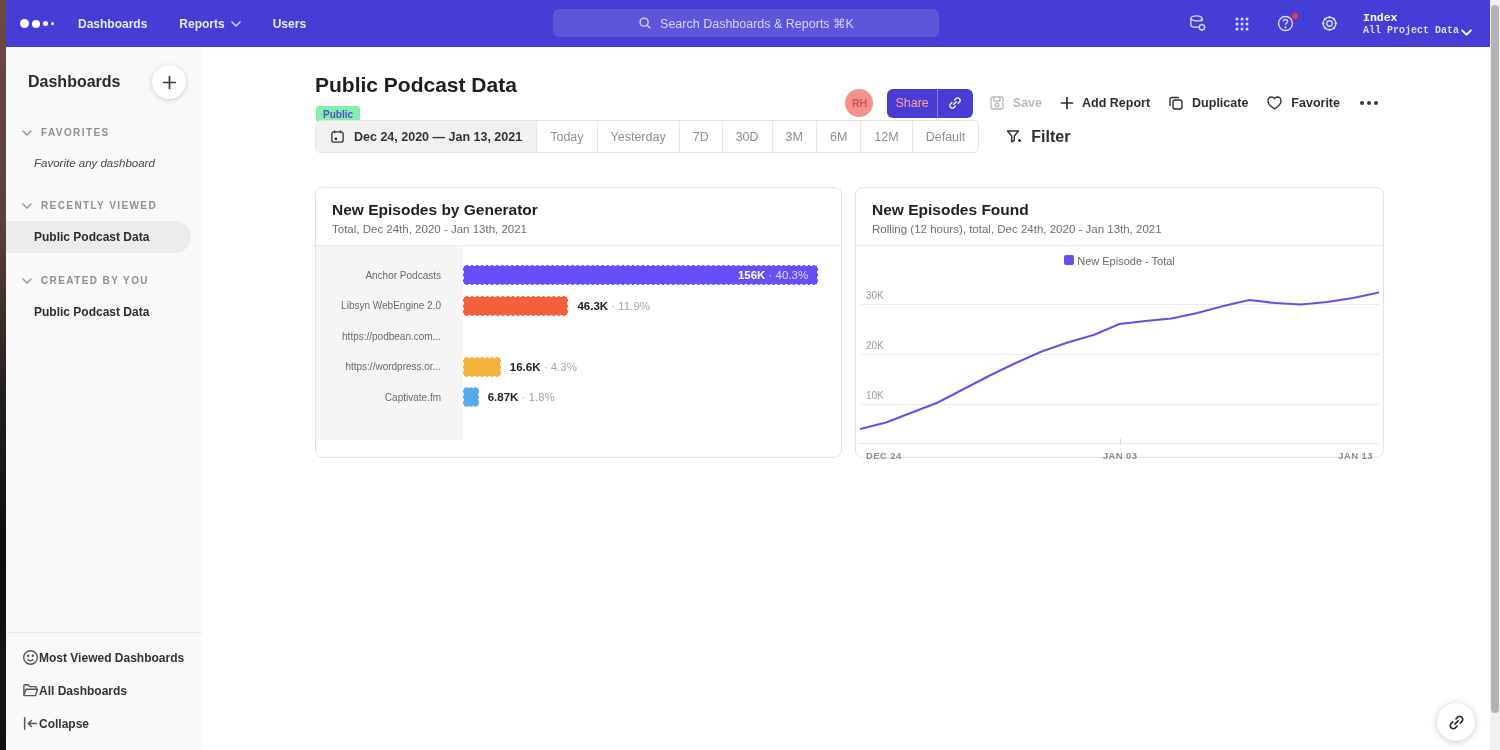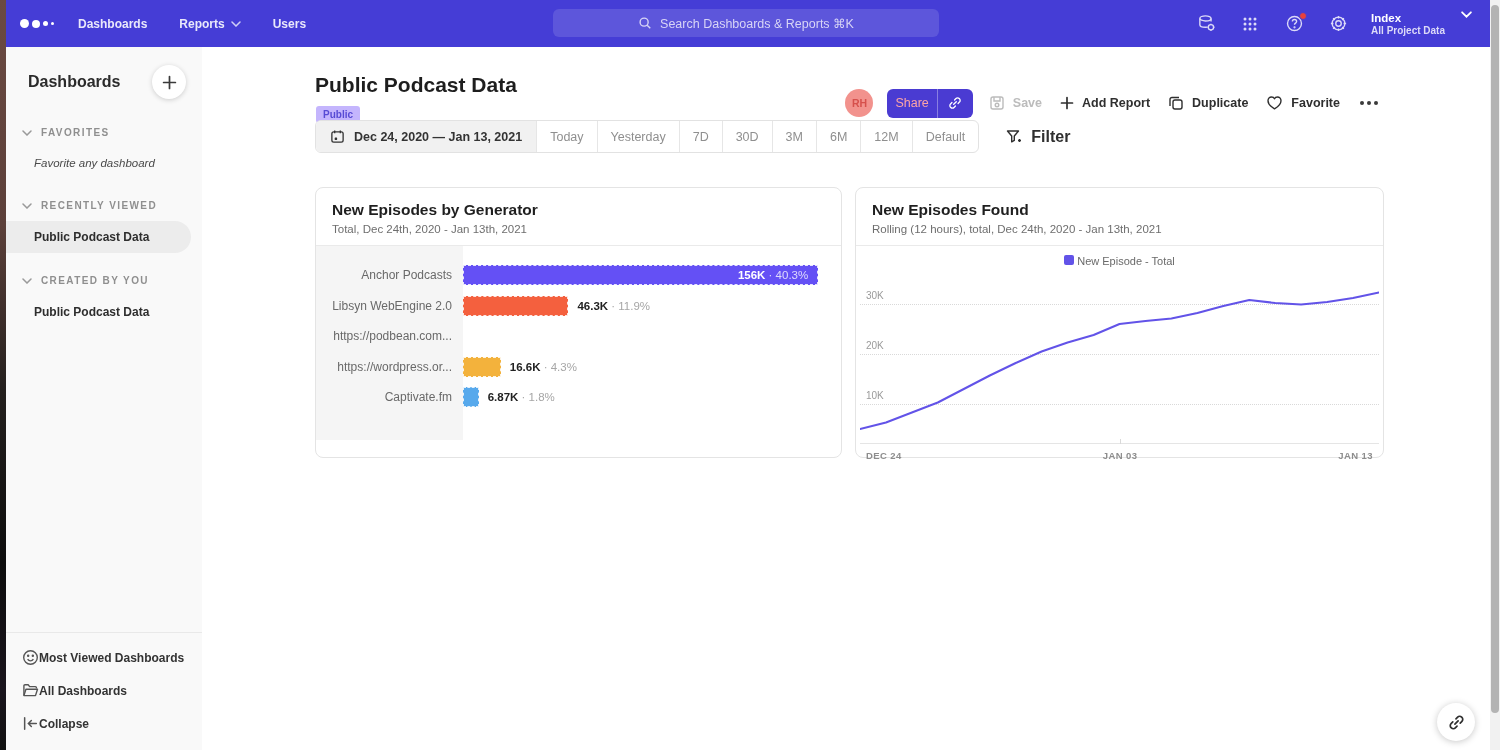--- a/index.html
+++ b/index.html
@@ -22,21 +22,21 @@
     padding:6px 12px; border-radius:5px; cursor:pointer; }
   .nav-item svg { opacity:.85; }
   .nav-search { position:absolute; left:547px; width:386px; height:28px; top:9px;
     background:rgba(255,255,255,.13); border-radius:6px; display:flex; align-items:center; justify-content:center;
     gap:8px; color:#d8d5f6; font-size:12.5px; cursor:text; }
   .nav-right { position:absolute; right:10px; top:0; height:47px; display:flex; align-items:center; gap:10px; }
   .nav-icon { width:34px; height:34px; display:flex; align-items:center; justify-content:center;
     color:#dcdaf8; position:relative; cursor:pointer; }
   .nav-icon .dot-badge { position:absolute; top:5px; right:4px; width:8px; height:8px; border-radius:50%;
     background:#e8413c; border:1.5px solid #453dd6; }
-  .project { display:flex; align-items:flex-start; gap:16px; color:#fff; cursor:pointer; margin-left:6px; margin-right:8px; }
+  .project { display:flex; align-items:flex-end; gap:2px; color:#fff; cursor:pointer; margin-left:6px; margin-right:8px;font-family:Liberation Mono, monospace; }
   .project .p-name { font-size:11.5px; font-weight:700; line-height:1.25; }
   .project .p-sub { font-size:10px; font-weight:700; color:#dcdaf8; }
 
   
   .sidebar { position:absolute; left:6px; top:47px; width:196px; bottom:0; background:#f9f9f9; z-index:40; }
   .sb-head { display:flex; align-items:center; justify-content:space-between; padding:18px 16px 6px 22px; }
   .sb-title { font-size:16px; font-weight:700; color:#2b2b2b; }
   .sb-plus { width:34px; height:34px; border-radius:50%; background:#fff; border:none; cursor:pointer;
     box-shadow:0 1px 5px rgba(0,0,0,.18); display:flex; align-items:center; justify-content:center; color:#3a3a3a; }
   .sb-section { margin-top:18px; }
@@ -47,21 +47,21 @@
   .sb-item.active { background:#ececec; }
   .sb-item.empty { font-weight:400; font-style:italic; font-size:11.5px; color:#4a4a4a; cursor:default; }
   .sb-footer { position:absolute; left:0; right:0; bottom:0; padding:8px 0 10px; border-top:1px solid #e9e9e9; background:#f9f9f9; }
   .sb-foot-item { display:flex; align-items:center; padding:8px 16px; font-size:12px; font-weight:700;
     color:#333; cursor:pointer; }
   .sb-foot-item svg { color:#555; flex:none; }
 
   
   .main { position:absolute; left:202px; top:47px; right:10px; bottom:0; background:#fff; }
   .page-title { position:absolute; left:113px; top:26px; font-size:21px; font-weight:700; color:#1e1e1e; }
-  .badge { position:absolute; left:114px; top:59px; background:#c4b5fd; color:#574bd4; font-size:10px;
+  .badge { position:absolute; left:114px; top:59px; background:#86efac; color:#574bd4; font-size:10px;
     font-weight:700; padding:3px 7px; border-radius:3px; }
 
   .date-row { position:absolute; left:113px; top:73px; display:flex; align-items:center; }
   .seg-bar { display:flex; align-items:stretch; height:33px; border:1px solid #e2e2e2; border-radius:6px;
     overflow:hidden; background:#fff; }
   .seg-date { display:flex; align-items:center; gap:9px; background:#f1f1f1; padding:0 14px;
     font-size:12.5px; font-weight:700; color:#333; cursor:pointer; }
   .seg { display:flex; align-items:center; padding:0 13px; font-size:12.5px; font-weight:500; color:#8f8f8f;
     border-left:1px solid #e6e6e6; cursor:pointer; }
   .filter-btn { display:flex; align-items:center; gap:9px; margin-left:27px; font-size:16px; font-weight:700;
@@ -88,21 +88,21 @@
   .card-2 { left:653px; width:529px; }
   .card-head { padding:13px 16px 10px; border-bottom:1px solid #eaeaea; }
   .card-title { font-size:15.5px; font-weight:700; color:#1f1f1f; }
   .card-sub { font-size:11.5px; color:#6e6e6e; margin-top:4px; }
 
   
   .bar-body { position:relative; height:207px; }
   .label-col-bg { position:absolute; left:0; top:0; bottom:13px; width:147px; background:#f5f5f5; }
   .bar-rows { position:relative; padding-top:14px; }
   .bar-row { display:flex; align-items:center; height:30.5px; cursor:pointer; }
-  .bar-label { width:147px; flex:none; text-align:right; padding-right:11px; font-size:12px; color:#696969; }
+  .bar-label { width:147px; flex:none; text-align:right; padding-right:22px; font-size:10px; color:#696969; }
   .bar-zone { flex:1; position:relative; height:20px; }
   .bar { position:absolute; left:0; top:0; height:20px; border:1px dashed rgba(255,255,255,.85); }
   .bar-val { position:absolute; top:50%; transform:translateY(-50%); white-space:nowrap; font-size:11.5px; }
   .bar-val b { color:#222; font-weight:700; }
   .bar-val .pct { color:#a6a6a6; }
   .bar-val.inside { right:9px; text-align:right; }
   .bar-val.inside b { color:#fff; }
   .bar-val.inside .pct { color:rgba(255,255,255,.78); }
 
   

